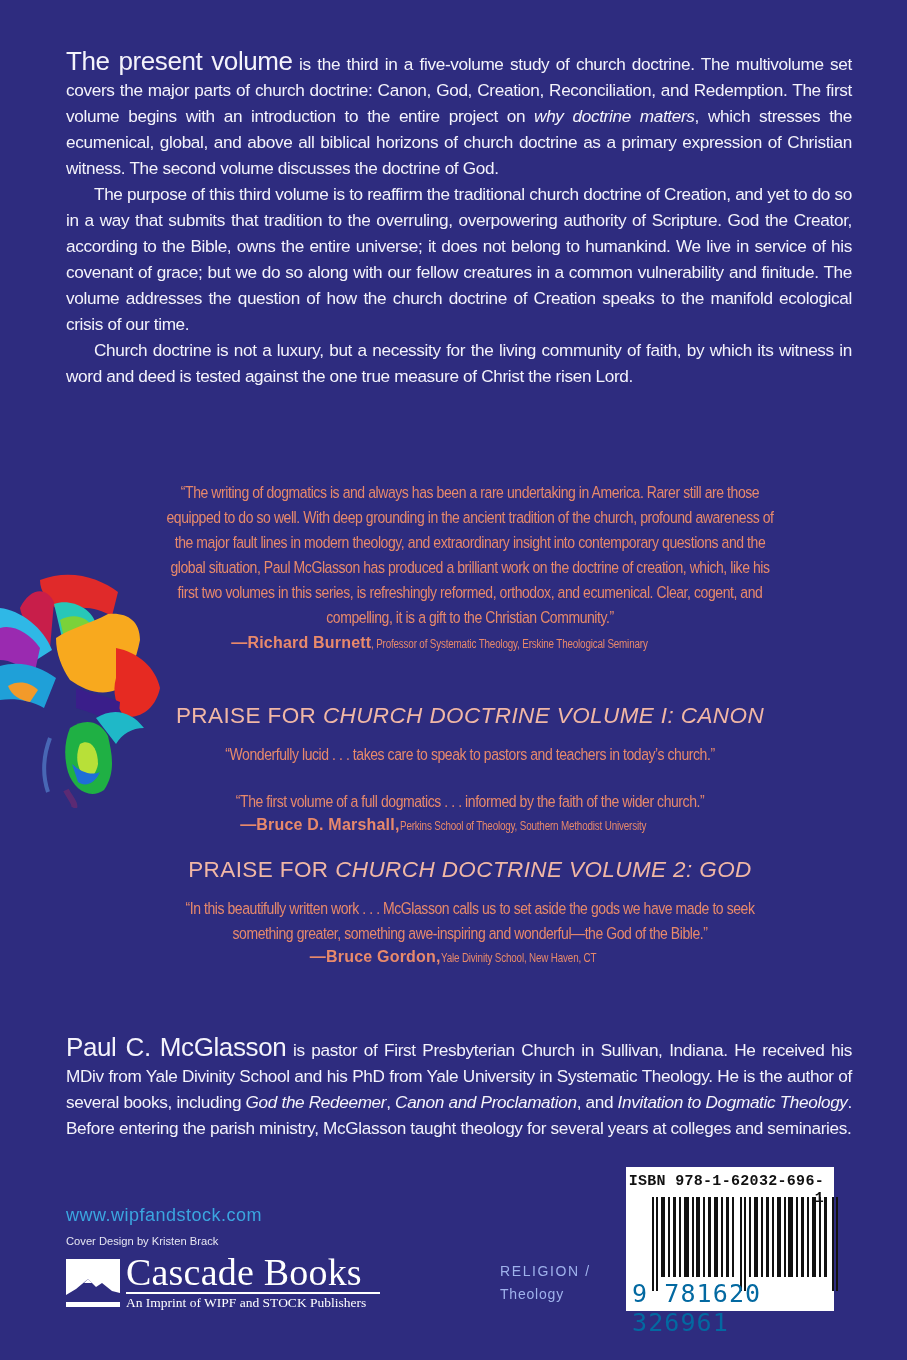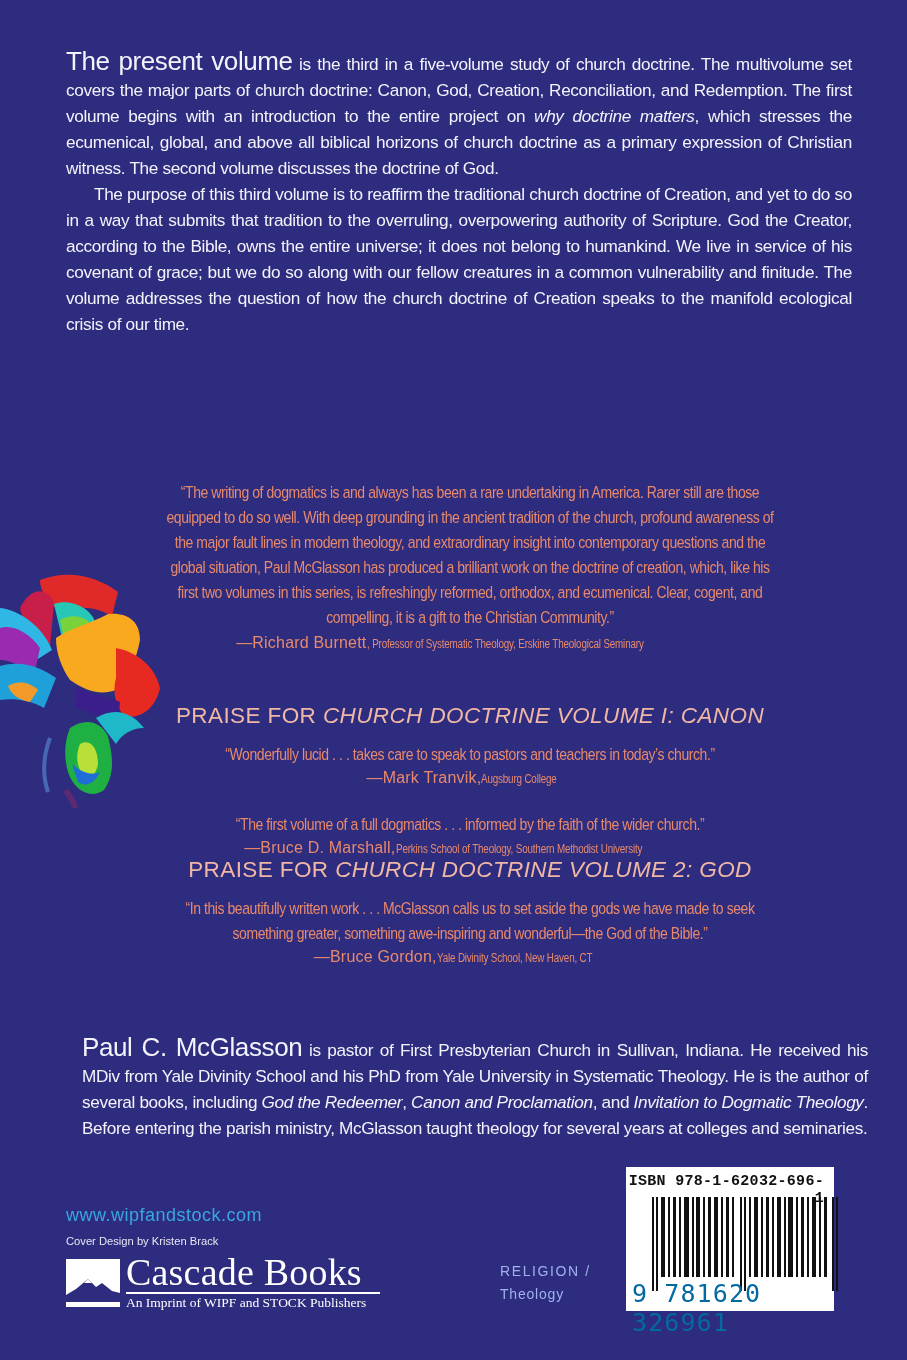--- a/index.html
+++ b/index.html
@@ -26,31 +26,31 @@
     position: absolute; left: 110px; width: 720px;
     text-align: center; color: #e8896b;
     font-family: "Liberation Sans Narrow", "Liberation Sans", sans-serif;
   }
   .quote {
     font-size: 16.3px; line-height: 25px;
     letter-spacing: -0.5px; transform: scaleX(0.86);
     margin: 0;
   }
   .attr { font-size: 14px; line-height: 22px; margin: 0; }
-  .attr .name { font-weight: normal; font-size: 16px; letter-spacing: 0.2px; }
+  .attr .name { font-weight: bold; font-size: 16px; letter-spacing: 0.2px; }
   .attr .aff { font-size: 12px; display: inline-block; transform: scaleX(0.82); transform-origin: left center; letter-spacing: -0.2px; }
   .praise-head {
     color: #f1b7a5; font-size: 22.5px; letter-spacing: 0.4px;
     margin: 11px; line-height: 30px;
   }
   .praise-head i { font-style: italic; }
 
   #flower { position: absolute; left: 0; top: 568px; width: 170px; height: 240px; }
 
-  #bio { top: 1034px; margin-left: 16px; }
+  #bio { top: 1034px; }
 
   .site { position: absolute; left: 66px; top: 1205px; color: #3ba6e0; font-size: 18px; letter-spacing: 0.5px; }
   .credit { position: absolute; left: 66px; top: 1235px; color: #e6e6f2; font-size: 11.2px; }
   .logo { position: absolute; left: 66px; top: 1256px; width: 320px; height: 56px; }
   .logo-mark { position: absolute; left: 0; top: 3px; width: 54px; height: 50px; }
   .logo-title { position: absolute; left: 60px; top: -6px; color: #ffffff; font-family: "Liberation Serif", serif; font-size: 38px; letter-spacing: 0.2px; white-space: nowrap; }
   .logo-rule { position: absolute; left: 60px; top: 36px; width: 254px; height: 2px; background: #ffffff; }
   .logo-sub { position: absolute; left: 60px; top: 39px; color: #ffffff; font-family: "Liberation Serif", serif; font-size: 13.5px; white-space: nowrap; }
 
   .category { position: absolute; left: 500px; top: 1260px; color: #9fb2ec; font-size: 14px; letter-spacing: 1.6px; line-height: 23px; }
@@ -60,20 +60,21 @@
   .isbn-top { position: absolute; left: 0; right: 10px; top: 6px; text-align: right; font-family: "Liberation Mono", monospace; font-size: 15px; font-weight: bold; color: #111; letter-spacing: 0.3px; }
   .bars { position: absolute; left: 24px; top: 30px; width: 190px; height: 94px; }
   .isbn-bottom { position: absolute; left: 6px; top: 112px; font-family: "DejaVu Sans Mono", monospace; font-size: 25px; color: #0369a1; letter-spacing: 1.1px; background: transparent; }
 </style>
 </head>
 <body>
 
 <div class="body-text" id="intro">
   <p><span class="lead">The present volume</span><span> is the third in a five-volume study of church doctrine. The multivolume set covers the major parts of church doctrine: Canon, God, Creation, Reconciliation, and Redemption. The first volume begins with an introduction to the entire project on </span><i>why doctrine matters</i><span>, which stresses the ecumenical, global, and above all biblical horizons of church doctrine as a primary expression of Christian witness. The second volume discusses the doctrine of God.</span></p>
   <p class="indent">The purpose of this third volume is to reaffirm the traditional church doctrine of Creation, and yet to do so in a way that submits that tradition to the overruling, overpowering authority of Scripture. God the Creator, according to the Bible, owns the entire universe; it does not belong to humankind. We live in service of his covenant of grace; but we do so along with our fellow creatures in a common vulnerability and finitude. The volume addresses the question of how the church doctrine of Creation speaks to the manifold ecological crisis of our time.</p>
+  <p class="indent">Church doctrine is not a luxury, but a necessity for the living community of faith, by which its witness in word and deed is tested against the one true measure of Christ the risen Lord.</p>
 </div>
 
 <svg id="flower" viewBox="0 0 170 240">
   <path d="M40 12 C70 0 100 10 118 24 L112 48 C98 40 80 36 60 44 C48 34 40 24 40 12Z" fill="#e02a2a"></path>
   <path d="M20 40 C30 20 46 18 54 34 L50 80 C40 70 24 60 20 40Z" fill="#c81e4a"></path>
   <path d="M0 40 C20 42 44 60 52 82 L30 96 C18 80 6 70 0 70Z" fill="#2fb8e6"></path>
   <path d="M0 60 C14 56 30 66 40 80 L34 108 C22 98 10 92 0 92Z" fill="#9a2ab0"></path>
   <path d="M0 98 C20 92 40 98 56 110 L44 140 C30 132 14 130 0 132Z" fill="#1fa0d8"></path>
   <path d="M8 118 C18 112 30 114 38 122 L30 134 C20 132 12 128 8 118Z" fill="#f29a2a"></path>
   <path d="M54 36 C70 30 92 40 96 56 C86 54 70 58 62 70 Z" fill="#27c7b8"></path>
@@ -90,21 +91,20 @@
 </svg>
 
 <div class="quote-block" style="top:480px;">
   <p class="quote">“The writing of dogmatics is and always has been a rare undertaking in America. Rarer still are those equipped to do so well. With deep grounding in the ancient tradition of the church, profound awareness of the major fault lines in modern theology, and extraordinary insight into contemporary questions and the global situation, Paul McGlasson has produced a brilliant work on the doctrine of creation, which, like his first two volumes in this series, is refreshingly reformed, orthodox, and ecumenical. Clear, cogent, and compelling, it is a gift to the Christian Community.”</p>
   <p class="attr" style="margin-top:2px;"><span class="name">—Richard Burnett</span><span class="aff">, Professor of Systematic Theology, Erskine Theological Seminary</span></p>
 </div>
 
 <div class="quote-block" style="top:690px;">
   <p class="praise-head"><span>PRAISE FOR </span><i>CHURCH DOCTRINE VOLUME I: CANON</i></p>
   <p class="quote" style="margin-top:8px;">“Wonderfully lucid . . . takes care to speak to pastors and teachers in today’s church.”</p>
-  <p class="attr"><span class="name">—Mark Tranvik,</span><span class="aff"> Augsburg College</span></p>
   <p class="quote" style="margin-top:22px;">“The first volume of a full dogmatics . . . informed by the faith of the wider church.”</p>
   <p class="attr"><span class="name">—Bruce D. Marshall,</span><span class="aff"> Perkins School of Theology, Southern Methodist University</span></p>
 </div>
 
 <div class="quote-block" style="top:844px;">
   <p class="praise-head"><span>PRAISE FOR </span><i>CHURCH DOCTRINE VOLUME 2: GOD</i></p>
   <p class="quote" style="margin-top:8px;">“In this beautifully written work . . . McGlasson calls us to set aside the gods we have made to seek something greater, something awe-inspiring and wonderful—the God of the Bible.”</p>
   <p class="attr"><span class="name">—Bruce Gordon,</span><span class="aff"> Yale Divinity School, New Haven, CT</span></p>
 </div>
 

